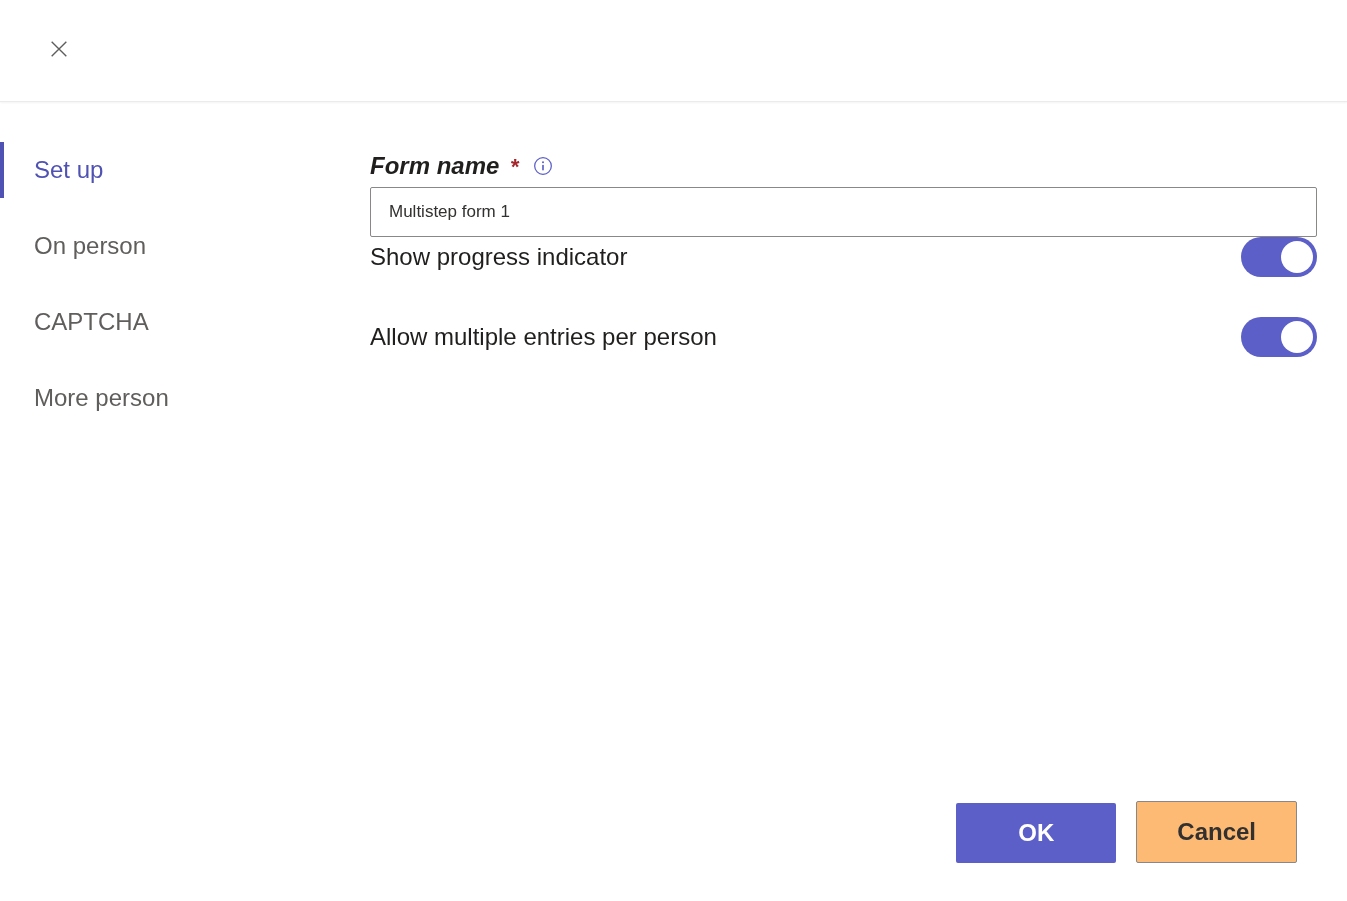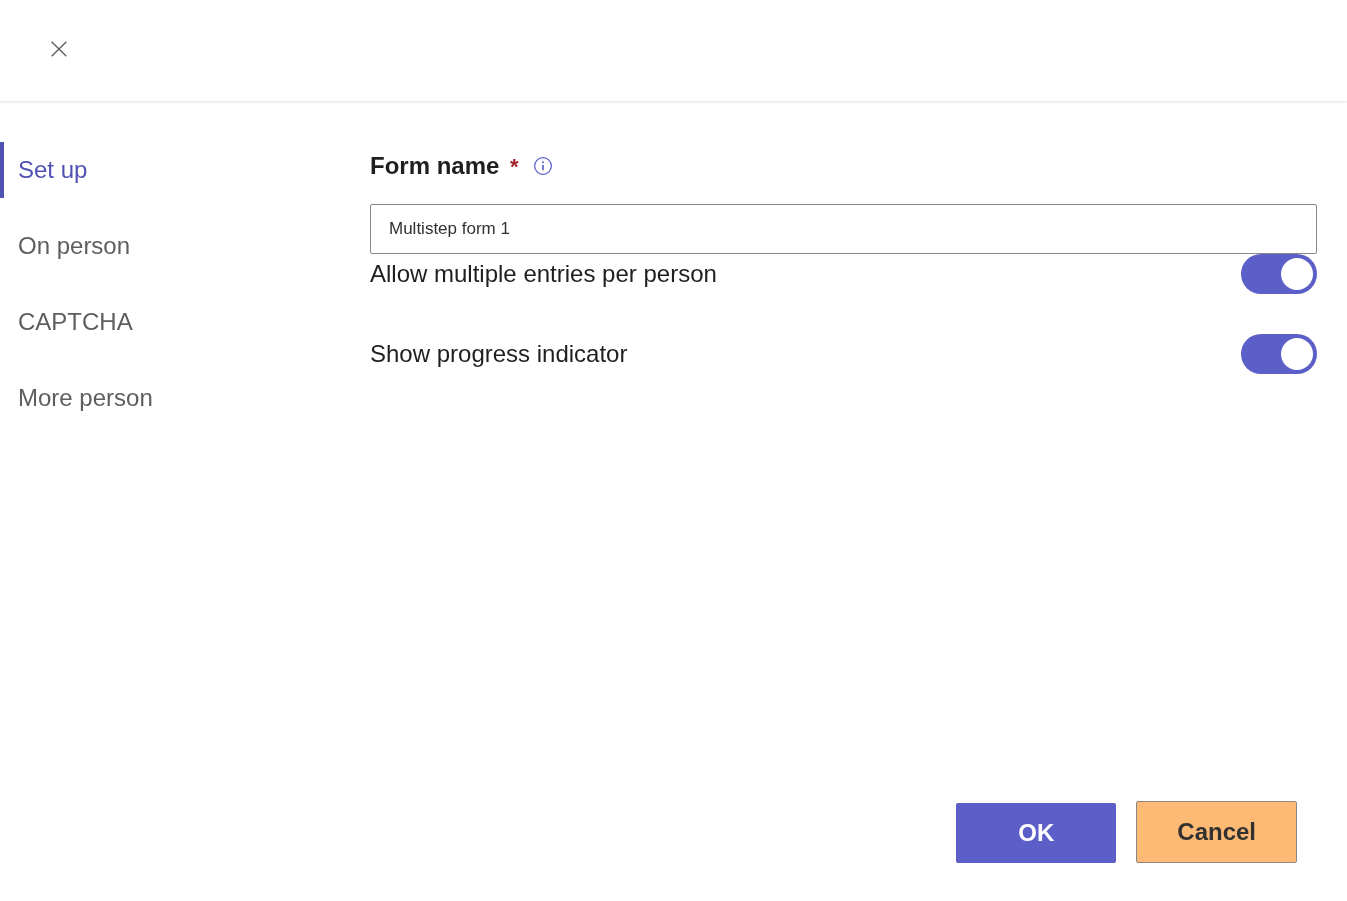--- a/index.html
+++ b/index.html
@@ -47,40 +47,41 @@
       display: flex;
       padding: 0;
       position: relative;
       height: calc(100% - 110px);
     }
     .sidebar {
       width: 340px;
       padding: 40px 0 0 0;
     }
     .sidebar-item {
-      padding: 14px 14px;
+      padding: 14px 30px;
       font-size: 24px;
       color: #605e5c;
       cursor: pointer;
       border-left: 4px solid transparent;
       margin-bottom: 20px;
     }
     .sidebar-item.active {
       border-left: 4px solid #4f52b2;
       color: #4f52b2;
     }
     .main-content {
       flex: 1;
       padding: 50px 30px 0 30px;
     }
     .field-label-row {
       display: flex;
       align-items: center;
       gap: 14px;
-      margin-bottom: 24px;
+      margin-bottom: 7px;
+      font-style: italic;
     }
     .field-label {
       font-size: 24px;
       font-weight: 600;
       color: #201f1e;
     }
     .required {
       color: #a4262c;
       font-size: 22px;
       margin-left: 4px;
@@ -200,31 +201,31 @@
         <svg viewBox="0 0 24 24" fill="none">
           <circle cx="12" cy="12" r="10" stroke="#5b5fc7" stroke-width="1.5"></circle>
           <circle cx="12" cy="7.5" r="1.2" fill="#5b5fc7"></circle>
           <rect x="11" y="10.5" width="2" height="7" rx="1" fill="#5b5fc7"></rect>
         </svg>
       </span>
     </div>
     <input type="text" class="text-input" value="Multistep form 1" style="">
 
     <div class="toggle-row">
+      <span class="toggle-label">Show progress indicator</span>
+      <button class="toggle" aria-pressed="true">
+        <span class="toggle-knob"></span>
+      </button>
+    </div>
+
+    <div class="toggle-row">
       <span class="toggle-label">Allow multiple entries per person</span>
       <button class="toggle" aria-pressed="true">
         <span class="toggle-knob"></span>
       </button>
     </div>
 
-    <div class="toggle-row">
-      <span class="toggle-label">Show progress indicator</span>
-      <button class="toggle" aria-pressed="true">
-        <span class="toggle-knob"></span>
-      </button>
-    </div>
-
     <div class="dialog-footer">
       <button class="btn btn-primary">OK</button>
       <button class="btn btn-secondary">Cancel</button>
     </div>
   </div>
 </div>
 
 </body></html>

